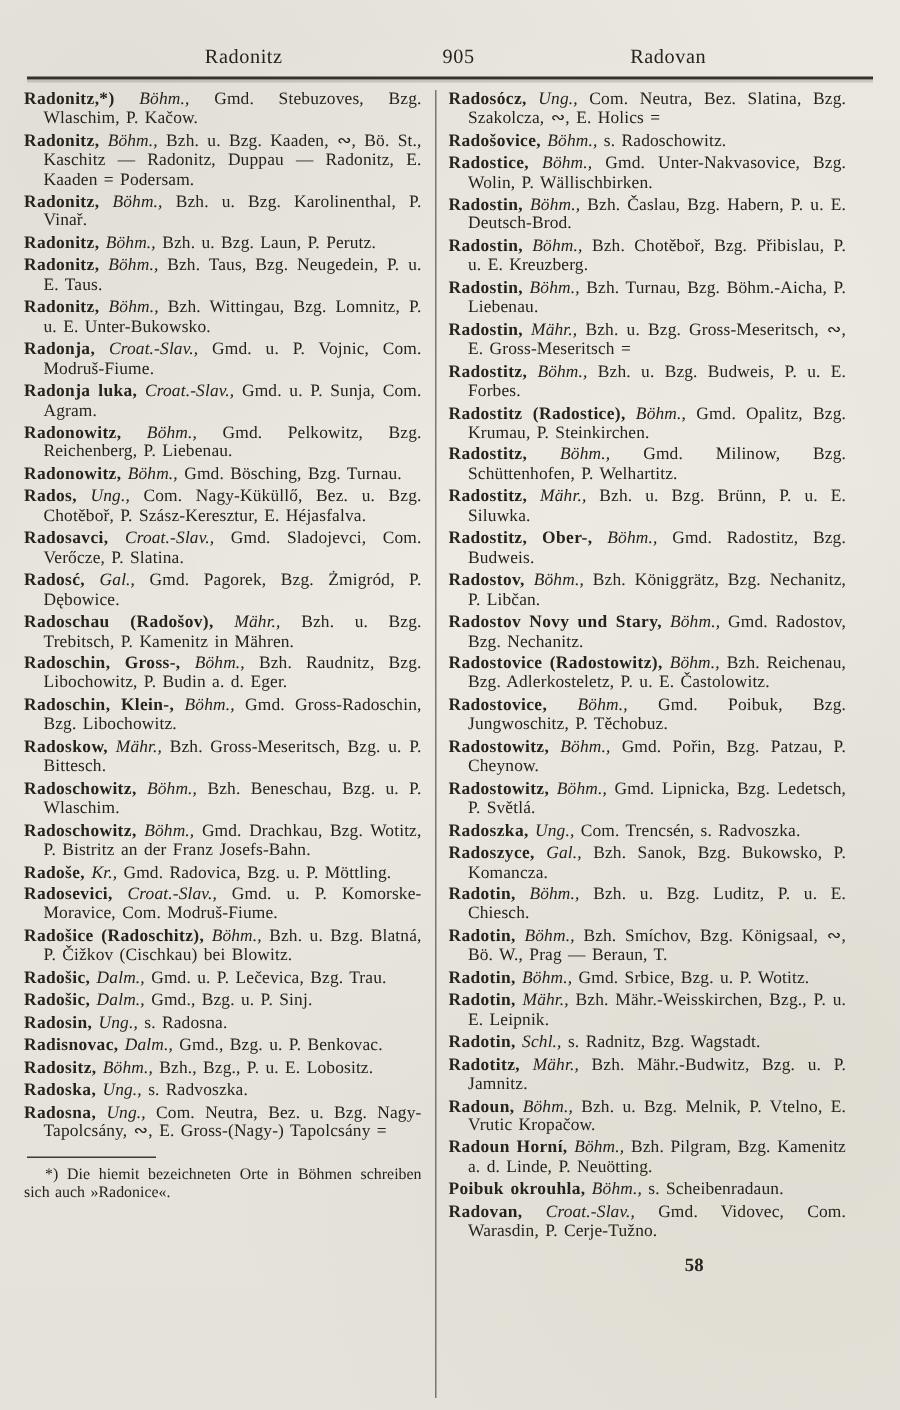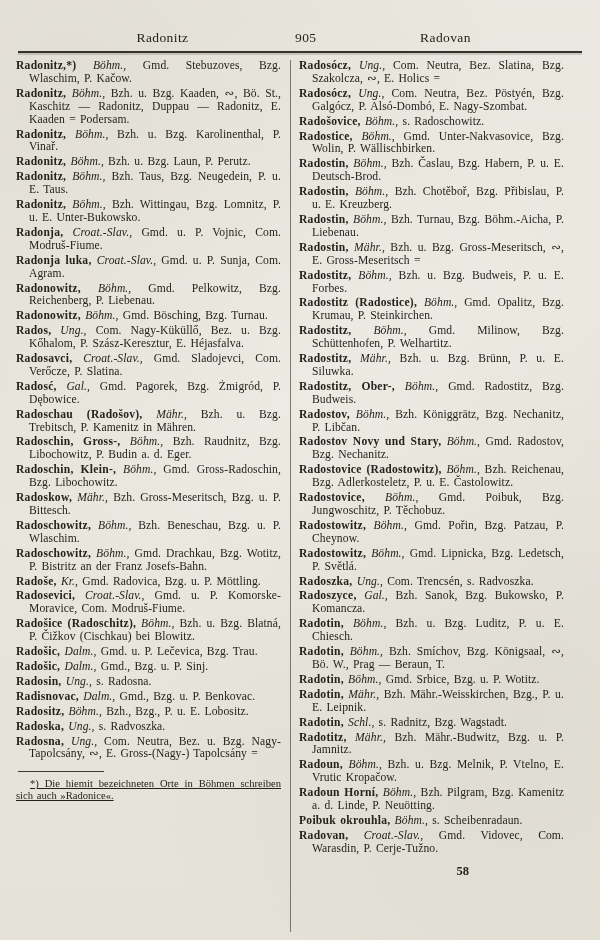--- a/index.html
+++ b/index.html
@@ -41,21 +41,21 @@
     font-size: 11.6px; line-height: 12.9px;
     text-align: justify; letter-spacing: .1px; word-spacing: 1.2px;
   }
   .entry b { font-weight: 700; letter-spacing: .25px; }
   .entry i { font-style: italic; }
 
   
   .footrule { width: 86px; border-top: 1px solid #3c3831; margin: 10px 0 6px 2px; }
   .footnote {
     margin: 0; font-size: 10.6px; line-height: 12px;
-    text-indent: 14px; text-align: justify; word-spacing: 1px; text-decoration: underline;
+    text-indent: 14px; text-align: justify; word-spacing: 1px;
   }
 
   
   .pagenum { margin-top: 8px; text-align: right; padding-right: 95px; font-size: 12.5px; font-weight: 700; font-family: Liberation Serif, serif; }
 </style>
 </head>
 <body>
 
 <div class="page">
 
@@ -103,21 +103,21 @@
   <p class="entry"><b>Radonowitz,</b>
     <i>Böhm.,</i>
     <span>Gmd. Pelkowitz, Bzg. Reichenberg, P. Liebenau.</span></p>
 
   <p class="entry"><b>Radonowitz,</b>
     <i>Böhm.,</i>
     <span>Gmd. Bösching, Bzg. Turnau.</span></p>
 
   <p class="entry"><b>Rados,</b>
     <i>Ung.,</i>
-    <span>Com. Nagy-Küküllő, Bez. u. Bzg. Kőhalom, P. Szász-Keresztur, E. Héjasfalva.</span></p>
+    <span>Com. Nagy-Küküllő, Bez. u. Bzg. Chotěboř, P. Szász-Keresztur, E. Héjasfalva.</span></p>
 
   <p class="entry"><b>Radosavci,</b>
     <i>Croat.-Slav.,</i>
     <span>Gmd. Sladojevci, Com. Verőcze, P. Slatina.</span></p>
 
   <p class="entry"><b>Radosć,</b>
     <i>Gal.,</i>
     <span>Gmd. Pagorek, Bzg. Żmigród, P. Dębowice.</span></p>
 
   <p class="entry"><b>Radoschau (Radošov),</b>
@@ -188,23 +188,20 @@
     <div class="footrule"></div>
     <p class="footnote">*) Die hiemit bezeichneten Orte in Böhmen schreiben sich auch »Radonice«.</p>
   </div>
 </div>
     <div class="coldivider"></div>
     <div class="col">
   <p class="entry"><b>Radosócz,</b>
     <i>Ung.,</i>
     <span>Com. Neutra, Bez. Slatina, Bzg. Szakolcza, ∾, E. Holics =</span></p>
 
-  <p class="entry"><b>Radosócz,</b>
-    <i>Ung.,</i>
-    <span>Com. Neutra, Bez. Pöstyén, Bzg. Galgócz, P. Alsó-Dombó, E. Nagy-Szombat.</span></p>
 
   <p class="entry"><b>Radošovice,</b>
     <i>Böhm.,</i>
     <span>s. Radoschowitz.</span></p>
 
   <p class="entry"><b>Radostice,</b>
     <i>Böhm.,</i>
     <span>Gmd. Unter-Nakvasovice, Bzg. Wolin, P. Wällischbirken.</span></p>
 
   <p class="entry"><b>Radostin,</b>

